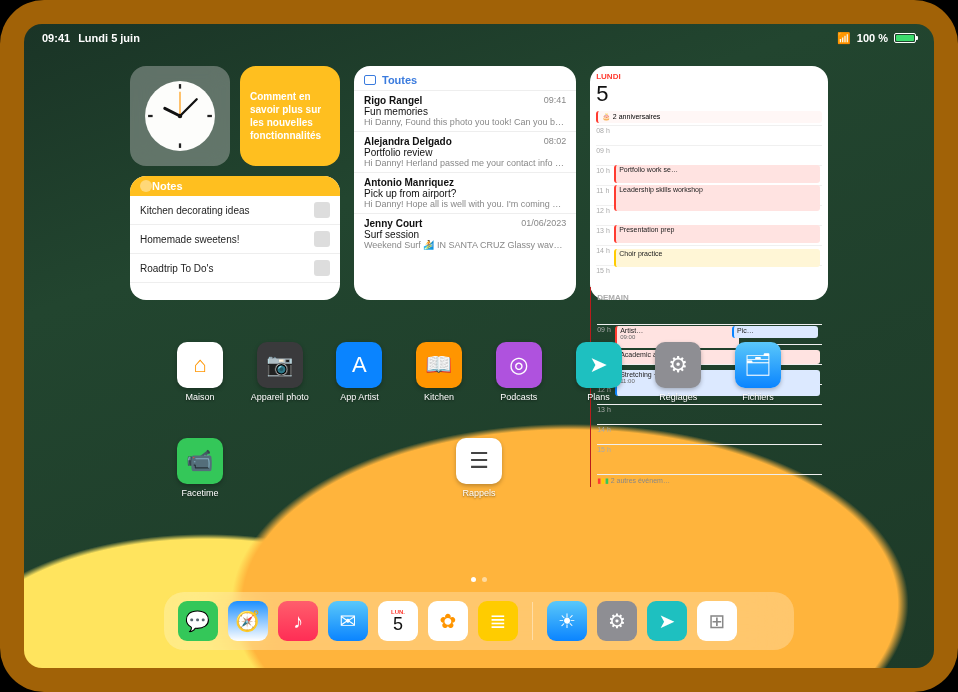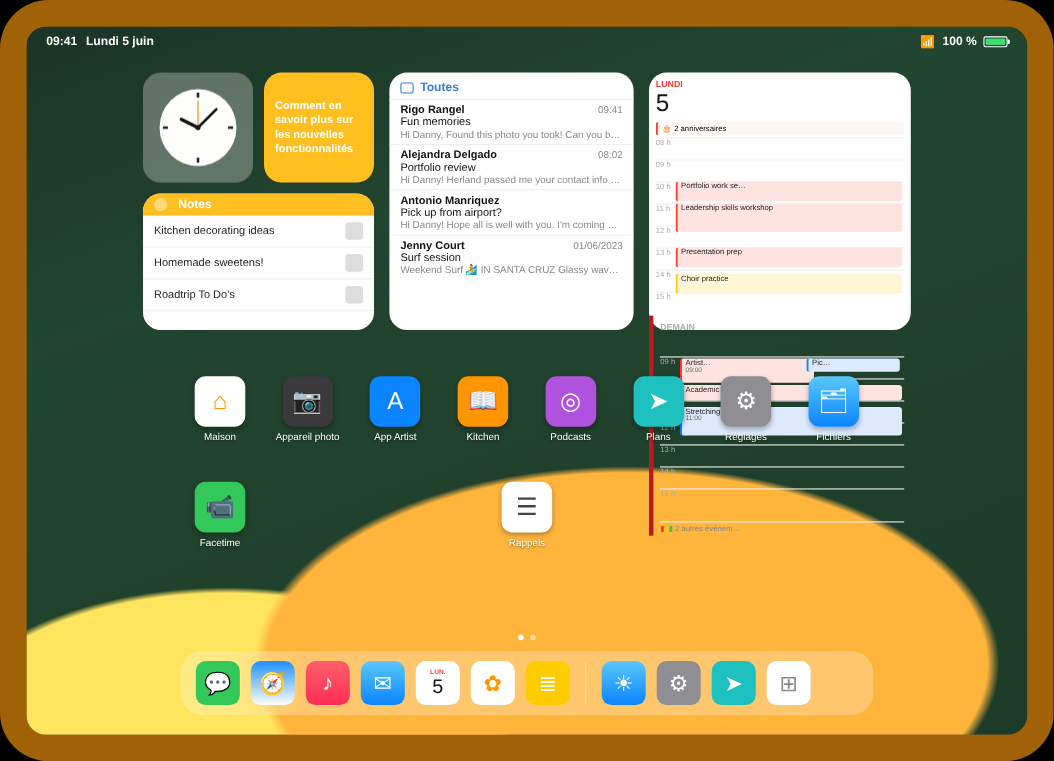--- a/index.html
+++ b/index.html
@@ -28,38 +28,38 @@
 
 .widgets { position:absolute; top:42px; left:106px; right:106px; display:flex; gap:14px; height:234px; }
 
 .w-clock-tip { width:210px; display:flex; flex-direction:column; gap:10px; }
 .w-clock-tip-row { display:flex; gap:10px; height:100px; }
 .clock { width:100px; height:100px; background:rgba(200,200,200,.4); border-radius:16px; display:flex; align-items:center; justify-content:center; backdrop-filter:blur(10px); }
 .clock svg { width:76px; height:76px; }
 .tip { width:100px; height:100px; background:#ffbf1f; border-radius:16px; padding:10px; color:#fff; font-size:10px; font-weight:600; line-height:1.3; display:flex; align-items:center; }
 
 .notes { flex:1; background:#fff; border-radius:16px; overflow:hidden; display:flex; flex-direction:column; }
-.notes-header { background:#ffbf1f; color:#fff; font-size:11px; font-weight:600; padding:4px 10px; display:flex; align-items:center; gap:10px; }
+.notes-header { background:#ffbf1f; color:#fff; font-size:11px; font-weight:600; padding:4px 10px; display:flex; align-items:center; gap:0; }
 .notes-header .dot { width:12px; height:12px; background:rgba(255,255,255,.4); border-radius:50%; }
 .notes-list { flex:1; }
 .note-row { display:flex; justify-content:space-between; align-items:center; padding:6px 10px; border-bottom:1px solid #eee; font-size:10px; color:#222; }
 .note-thumb { width:16px; height:16px; background:#ddd; border-radius:3px; }
 
 .mail { width:228px; background:#fff; border-radius:16px; padding:8px 0; overflow:hidden; }
 .mail-header { display:flex; align-items:center; gap:6px; padding:0 10px 4px; font-size:11px; color:#3a7bde; font-weight:600; }
 .mail-header .mailbox-icon { width:12px; height:10px; border:1px solid #3a7bde; border-radius:2px; }
 .mail-row { padding:4px 10px; border-top:1px solid #eee; }
 .mail-row .line1 { display:flex; justify-content:space-between; font-size:10px; font-weight:700; color:#111; }
 .mail-row .time { font-weight:400; color:#888; font-size:9px; }
 .mail-row .subject { font-size:10px; color:#111; }
 .mail-row .preview { font-size:9px; color:#888; white-space:nowrap; overflow:hidden; text-overflow:ellipsis; }
 
 .cal { width:244px; background:#fff; border-radius:16px; display:flex; font-size:9px;flex-direction:column; }
 .cal-col { flex:1; padding:6px 6px 2px; position:relative; }
-.cal-col + .cal-col { border-left:4px solid #b91c1c; }
+.cal-col + .cal-col { border-left:1px solid #b91c1c; }
 .cal-daylabel { color:#ff3b30; font-size:8px; font-weight:700; text-transform:uppercase; }
 .cal-daylabel.grey { color:#aaa; }
 .cal-daynum { font-size:22px; font-weight:400; color:#111; margin-bottom:4px; }
 .cal-hours { position:relative; }
 .cal-hour { height:20px; border-top:1px solid #f0f0f0; position:relative; color:#aaa; font-size:7px; padding-top:1px; }
 .cal-event { position:absolute; left:18px; right:2px; border-radius:3px; padding:1px 3px; font-size:7px; color:#222; overflow:hidden; white-space:nowrap; text-overflow:ellipsis; border-left:2px solid; }
 .cal-allday { padding:2px 4px; border-left:2px solid; border-radius:3px; font-size:7px; margin-bottom:2px; white-space:nowrap; overflow:hidden; text-overflow:ellipsis; }
 
 
 .apps { position:absolute; top:318px; left:140px; right:140px; display:flex; flex-wrap:wrap; justify-content:space-between; row-gap:36px; }

